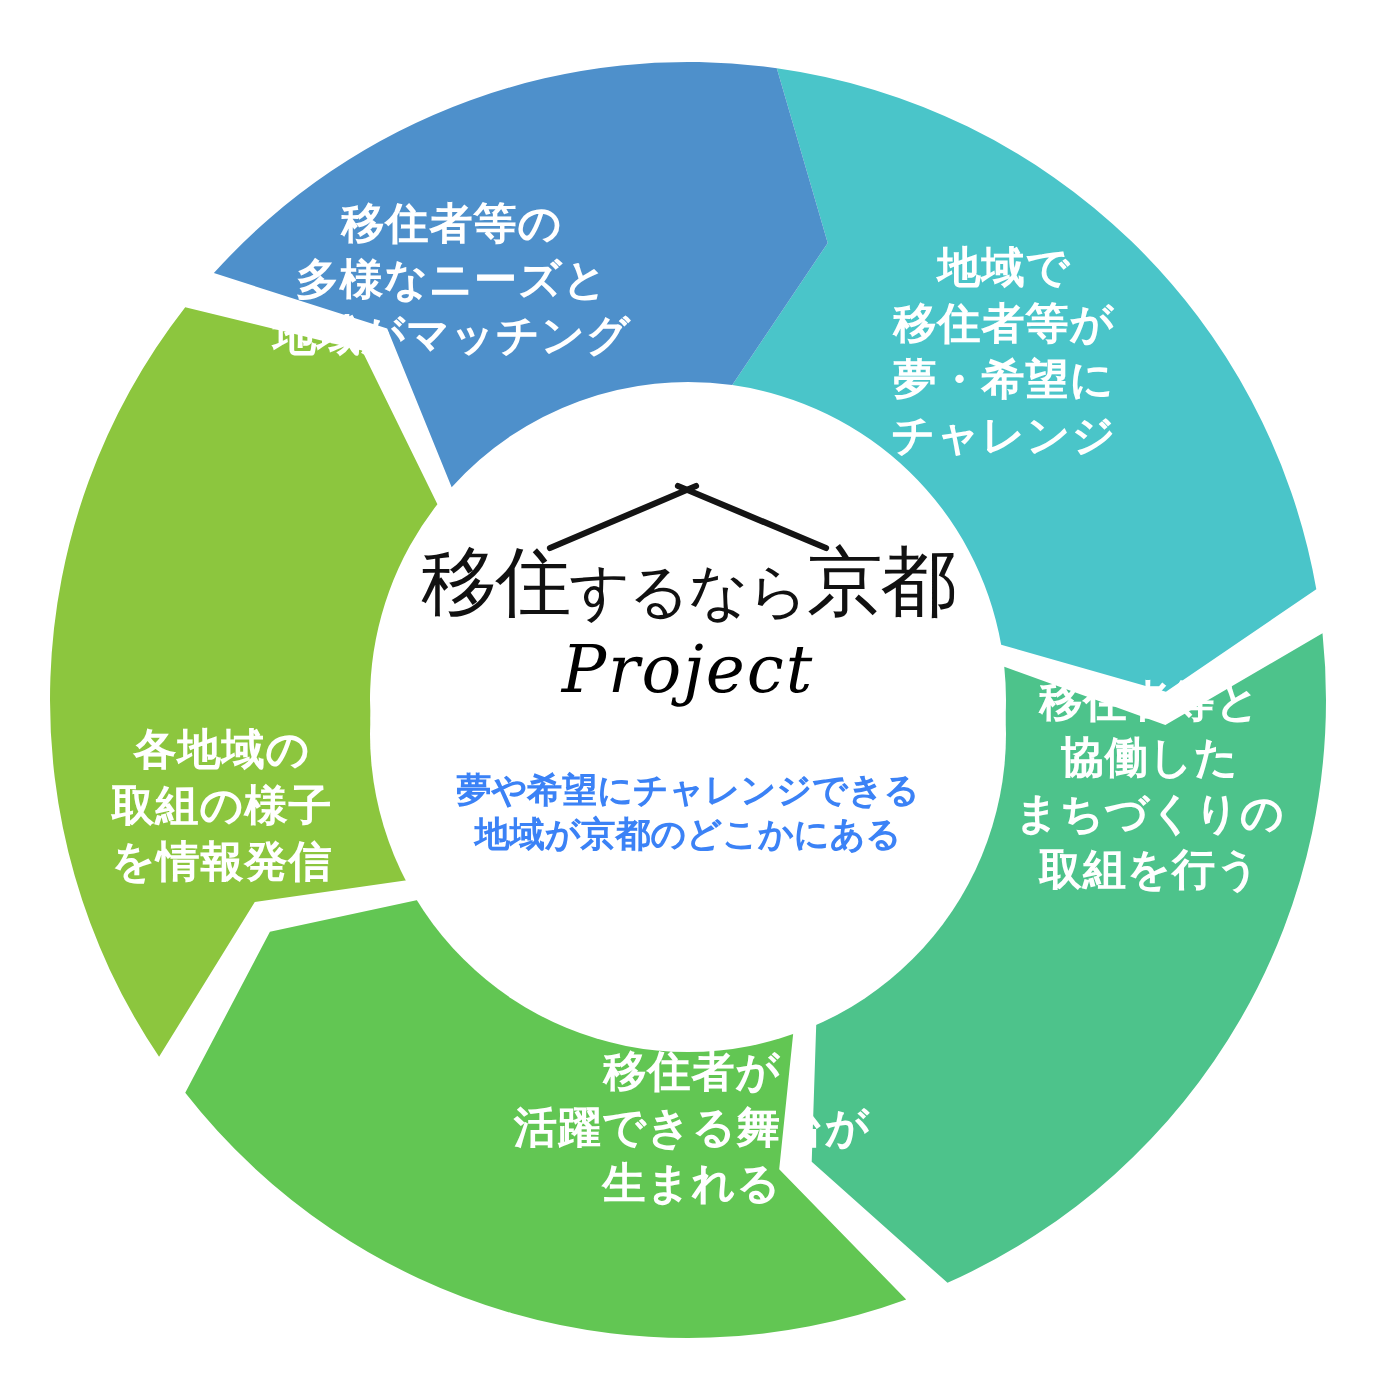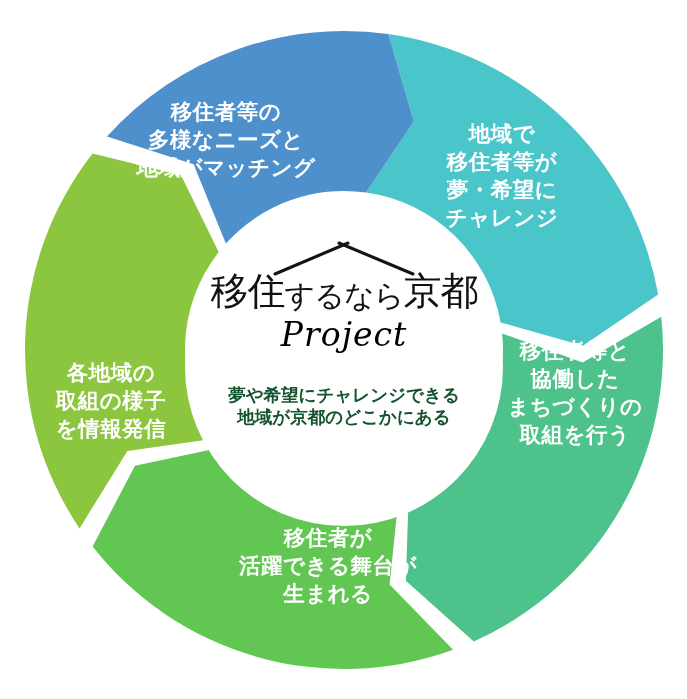--- a/index.html
+++ b/index.html
@@ -33,22 +33,22 @@
     line-height: 1.30;
     letter-spacing: 0.5px;
     text-align: center;
     white-space: pre-line;
     font-family: "Liberation Sans", "DejaVu Sans", sans-serif;
     text-rendering: geometricPrecision;
   }
   #label-top-left   { left: 118px; top: 99px;  width: 216px; }
   #label-top-right  { left: 404px; top: 85px;  width: 196px; margin-top: 36px; }
   #label-right      { left: 482px; top: 338px; width: 186px; }
-  #label-bottom     { left: 220px; top: 525px; width: 216px; }
-  #label-left       { left: 28px;  top: 362px; width: 166px; font-family: Liberation Mono, monospace; }
+  #label-bottom     { left: 238px; top: 525px; width: 216px; font-family: Liberation Mono, monospace; }
+  #label-left       { left: 28px;  top: 362px; width: 166px; }
 
   
   #center-hub {
     position: absolute;
     left: 185px;
     top: 208px;
     width: 318px;
     height: 318px;
     border-radius: 50%;
     background: #ffffff;
@@ -103,21 +103,21 @@
     font-style: italic;
     font-size: 33px;
     line-height: 1;
     color: #000000;
     letter-spacing: 1px;
   }
   #hub-tagline {
     margin-top: 6px;
     width: 268px;
     text-align: center;
-    color: #14532d;
+    color: #3b82f6;
     font-weight: 700;
     font-size: 17.5px;
     line-height: 1.28;
     white-space: pre-line;
     font-family: "Liberation Sans", "DejaVu Sans", sans-serif;
   }
 </style>
 </head>
 <body>
 

